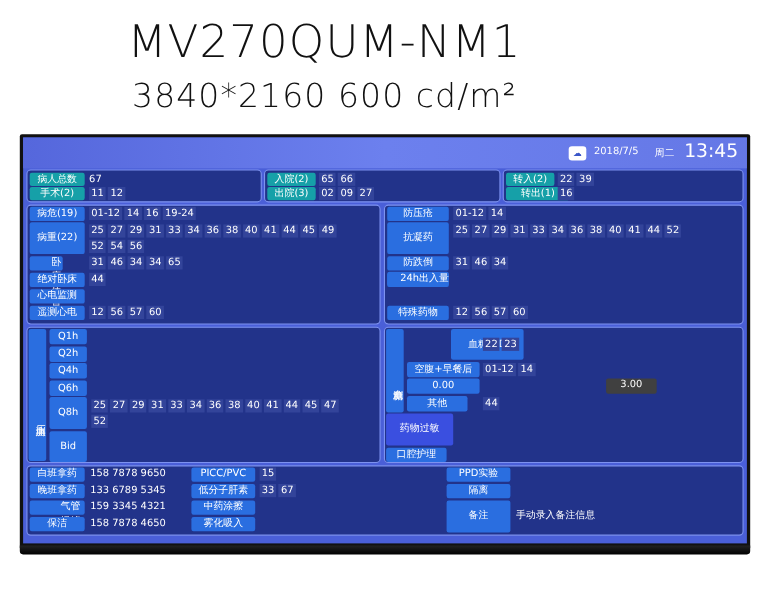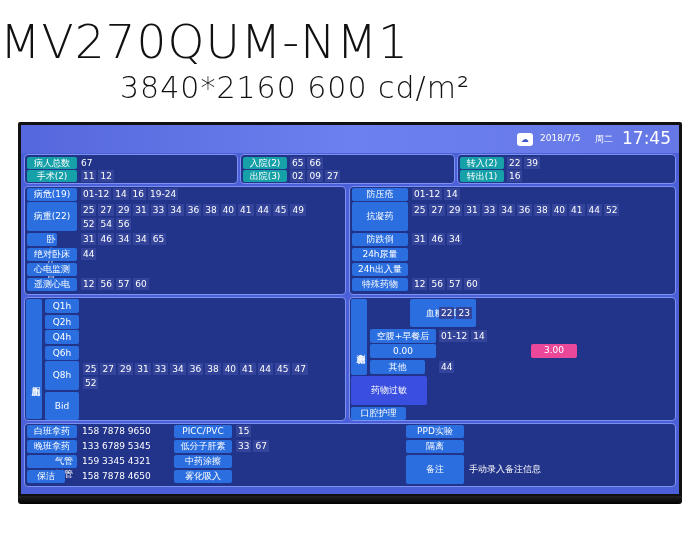--- a/index.html
+++ b/index.html
@@ -1,19 +1,19 @@
 <!DOCTYPE html>
 <html><head>
 <meta charset="utf-8">
 <style>
   * { box-sizing: border-box; margin: 0; padding: 0; }
   body { width: 700px; height: 554px; background: #ffffff; position: relative; overflow: hidden;
          font-family: "DejaVu Sans", "Liberation Sans", sans-serif; }
-  .prod-title { position: absolute; left: 0; width: 590px; top: 14px;
-         font-size: 47px; color: #111; letter-spacing: 1px; font-weight: 300; }
+  .prod-title { position: absolute; left: 0; width: 590px; text-align: center; top: 14px;
+         font-size: 41px; color: #111; letter-spacing: 1px; font-weight: 300; }
   .prod-spec { position: absolute; left: 0; width: 590px; text-align: center; top: 70px;
          font-size: 30px; color: #111; letter-spacing: 1px; font-weight: 300; }
   .bezel { position: absolute; left: 18px; top: 122px; width: 664px; height: 378px; background: #111; border-radius: 2px; }
   .bezel-bottom { position: absolute; left: 18px; top: 496px; width: 664px; height: 8px;
          background: linear-gradient(#222, #000); border-radius: 0 0 3px 3px; }
   .screen { position: absolute; left: 21px; top: 125px; width: 658px; height: 369px;
          background: #4a5fd8; font-size: 9px; color: #fff; }
   .topbar { position: absolute; left: 0; top: 0; width: 658px; height: 28px;
          background: linear-gradient(90deg, #5567dc 0%, #6c80ee 50%, #6578e6 100%); }
   .topbar .title { position: absolute; left: 0; right: 0; top: 4px; text-align: center; font-size: 17px; color: #fff; }
@@ -22,38 +22,38 @@
   .date { position: absolute; left: 519px; top: 8px; font-size: 9px; }
   .weekday { position: absolute; left: 574px; top: 8px; font-size: 9px; }
   .clock { position: absolute; left: 601px; top: 3px; font-size: 17px; }
   .panel { position: absolute; background: #22338a; border: 1px solid #7d92f0; border-radius: 4px; }
   .lbl { position: absolute; background: #2a6ee0; color: #fff; text-align: center; border-radius: 2px; font-size: 9px; }
   .lbl.teal { background: #16a0a8; }
   .lbl.purple { background: #3a4fe0; }
   .vals { position: absolute; display: flex; flex-wrap: wrap; gap: 1px; }
   .chip { background: #33449a; padding: 0 2px; height: 12px; line-height: 12px; font-size: 9px; margin-right: 1px; }
   .txt { position: absolute; font-size: 9px; line-height: 12px; }
-  .bluebox { position: absolute; background: #ec4899; border-radius: 2px; text-align: center; line-height: 13px; }
+  .bluebox { position: absolute; background: #404040; border-radius: 2px; text-align: center; line-height: 13px; margin-left: 20px; }
 </style>
 </head>
 <body>
 
 <div class="prod-title">MV270QUM-NM1</div>
 <div class="prod-spec">3840*2160 600 cd/m²</div>
 
 <div class="bezel"></div>
 <div class="bezel-bottom"></div>
 
 <div class="screen">
 
   <div class="topbar">
     <div class="weather">☁</div>
     <div class="date">2018/7/5</div>
     <div class="weekday">周二</div>
-    <div class="clock">17:45</div>
+    <div class="clock">13:45</div>
   </div>
 
   <div class="panel" style="left:3px;top:29px;width:214px;height:30px;">
     <div class="lbl teal" style="left:2px;top:2px;width:50px;height:12px;line-height:12px;">病人总数</div>
     <div class="txt" style="left:56px;top:2px;">67</div>
     <div class="lbl teal" style="left:2px;top:15px;width:50px;height:12px;line-height:12px;">手术(2)</div>
     <div class="vals" style="left:56px;top:15px;">
       <span class="chip">11</span>
       <span class="chip">12</span>
     </div>
@@ -72,21 +72,21 @@
       <span class="chip">27</span>
     </div>
   </div>
 
   <div class="panel" style="left:436px;top:29px;width:219px;height:30px;">
     <div class="lbl teal" style="left:2px;top:2px;width:44px;height:12px;line-height:12px;">转入(2)</div>
     <div class="vals" style="left:49px;top:2px;">
       <span class="chip">22</span>
       <span class="chip">39</span>
     </div>
-    <div class="lbl teal" style="left:2px;top:15px;width:44px;height:12px;line-height:12px;">转出(1)</div>
+    <div class="lbl teal" style="left:2px;top:15px;width:58px;height:12px;line-height:12px;">转出(1)</div>
     <div class="vals" style="left:49px;top:15px;">
       <span class="chip">16</span>
     </div>
   </div>
 
   <div class="panel" style="left:3px;top:61px;width:322px;height:109px;">
     <div class="lbl" style="left:2px;top:1px;width:50px;height:13px;line-height:13px;">病危(19)</div>
     <div class="vals" style="left:56px;top:1px;">
       <span class="chip">01-12</span>
       <span class="chip">14</span>
@@ -163,21 +163,21 @@
     </div>
 
     <div class="lbl" style="left:2px;top:46px;width:56px;height:13px;line-height:13px;">防跌倒</div>
     <div class="vals" style="left:62px;top:46px;">
       <span class="chip">31</span>
       <span class="chip">46</span>
       <span class="chip">34</span>
     </div>
 
     <div class="lbl" style="left:2px;top:61px;width:56px;height:13px;line-height:13px;">24h尿量</div>
-    <div class="lbl" style="left:2px;top:76px;width:56px;height:13px;line-height:13px;">24h出入量</div>
+    <div class="lbl" style="left:2px;top:60px;width:56px;height:13px;line-height:13px;text-align:right;">24h出入量</div>
 
     <div class="lbl" style="left:2px;top:91px;width:56px;height:13px;line-height:13px;">特殊药物</div>
     <div class="vals" style="left:62px;top:91px;">
       <span class="chip">12</span>
       <span class="chip">56</span>
       <span class="chip">57</span>
       <span class="chip">60</span>
     </div>
   </div>
 
@@ -218,21 +218,21 @@
     <div class="vals" style="left:89px;top:32px;">
       <span class="chip">01-12</span>
       <span class="chip">14</span>
     </div>
     <div class="lbl" style="left:20px;top:46px;width:66px;height:14px;line-height:14px;">0.00</div>
     <div class="bluebox" style="left:181px;top:46px;width:46px;height:14px;">3.00</div>
     <div class="lbl" style="left:20px;top:62px;width:55px;height:14px;line-height:14px;">其他</div>
     <div class="vals" style="left:89px;top:63px;">
       <span class="chip">44</span>
     </div>
-    <div class="lbl purple" style="left:1px;top:78px;width:76px;height:29px;line-height:29px;">药物过敏</div>
+    <div class="lbl purple" style="left:1px;top:78px;width:61px;height:29px;line-height:29px;">药物过敏</div>
     <div class="lbl" style="left:1px;top:109px;width:55px;height:13px;line-height:13px;">口腔护理</div>
   </div>
 
   <div class="panel" style="left:3px;top:298px;width:652px;height:64px;">
     <div class="lbl" style="left:2px;top:1px;width:50px;height:13px;line-height:13px;">白班拿药</div>
     <div class="txt" style="left:57px;top:1px;">158 7878 9650</div>
     <div class="lbl" style="left:149px;top:1px;width:58px;height:13px;line-height:13px;">PICC/PVC</div>
     <div class="vals" style="left:211px;top:1px;">
       <span class="chip">15</span>
     </div>
@@ -242,21 +242,21 @@
     <div class="lbl" style="left:149px;top:16px;width:58px;height:13px;line-height:13px;">低分子肝素</div>
     <div class="vals" style="left:211px;top:16px;">
       <span class="chip">33</span>
       <span class="chip">67</span>
     </div>
 
     <div class="lbl" style="left:2px;top:31px;width:50px;height:13px;line-height:13px;padding-left:24px;">气管插管</div>
     <div class="txt" style="left:57px;top:31px;">159 3345 4321</div>
     <div class="lbl" style="left:149px;top:31px;width:58px;height:13px;line-height:13px;">中药涂擦</div>
 
-    <div class="lbl" style="left:2px;top:46px;width:38px;height:13px;line-height:13px;">保洁</div>
+    <div class="lbl" style="left:2px;top:46px;width:50px;height:13px;line-height:13px;">保洁</div>
     <div class="txt" style="left:57px;top:46px;">158 7878 4650</div>
     <div class="lbl" style="left:149px;top:46px;width:58px;height:13px;line-height:13px;">雾化吸入</div>
 
     <div class="lbl" style="left:381px;top:1px;width:58px;height:13px;line-height:13px;">PPD实验</div>
     <div class="lbl" style="left:381px;top:16px;width:58px;height:13px;line-height:13px;">隔离</div>
     <div class="lbl" style="left:381px;top:31px;width:58px;height:29px;line-height:29px;">备注</div>
     <div class="txt" style="left:444px;top:39px;">手动录入备注信息</div>
   </div>
 </div>
 

